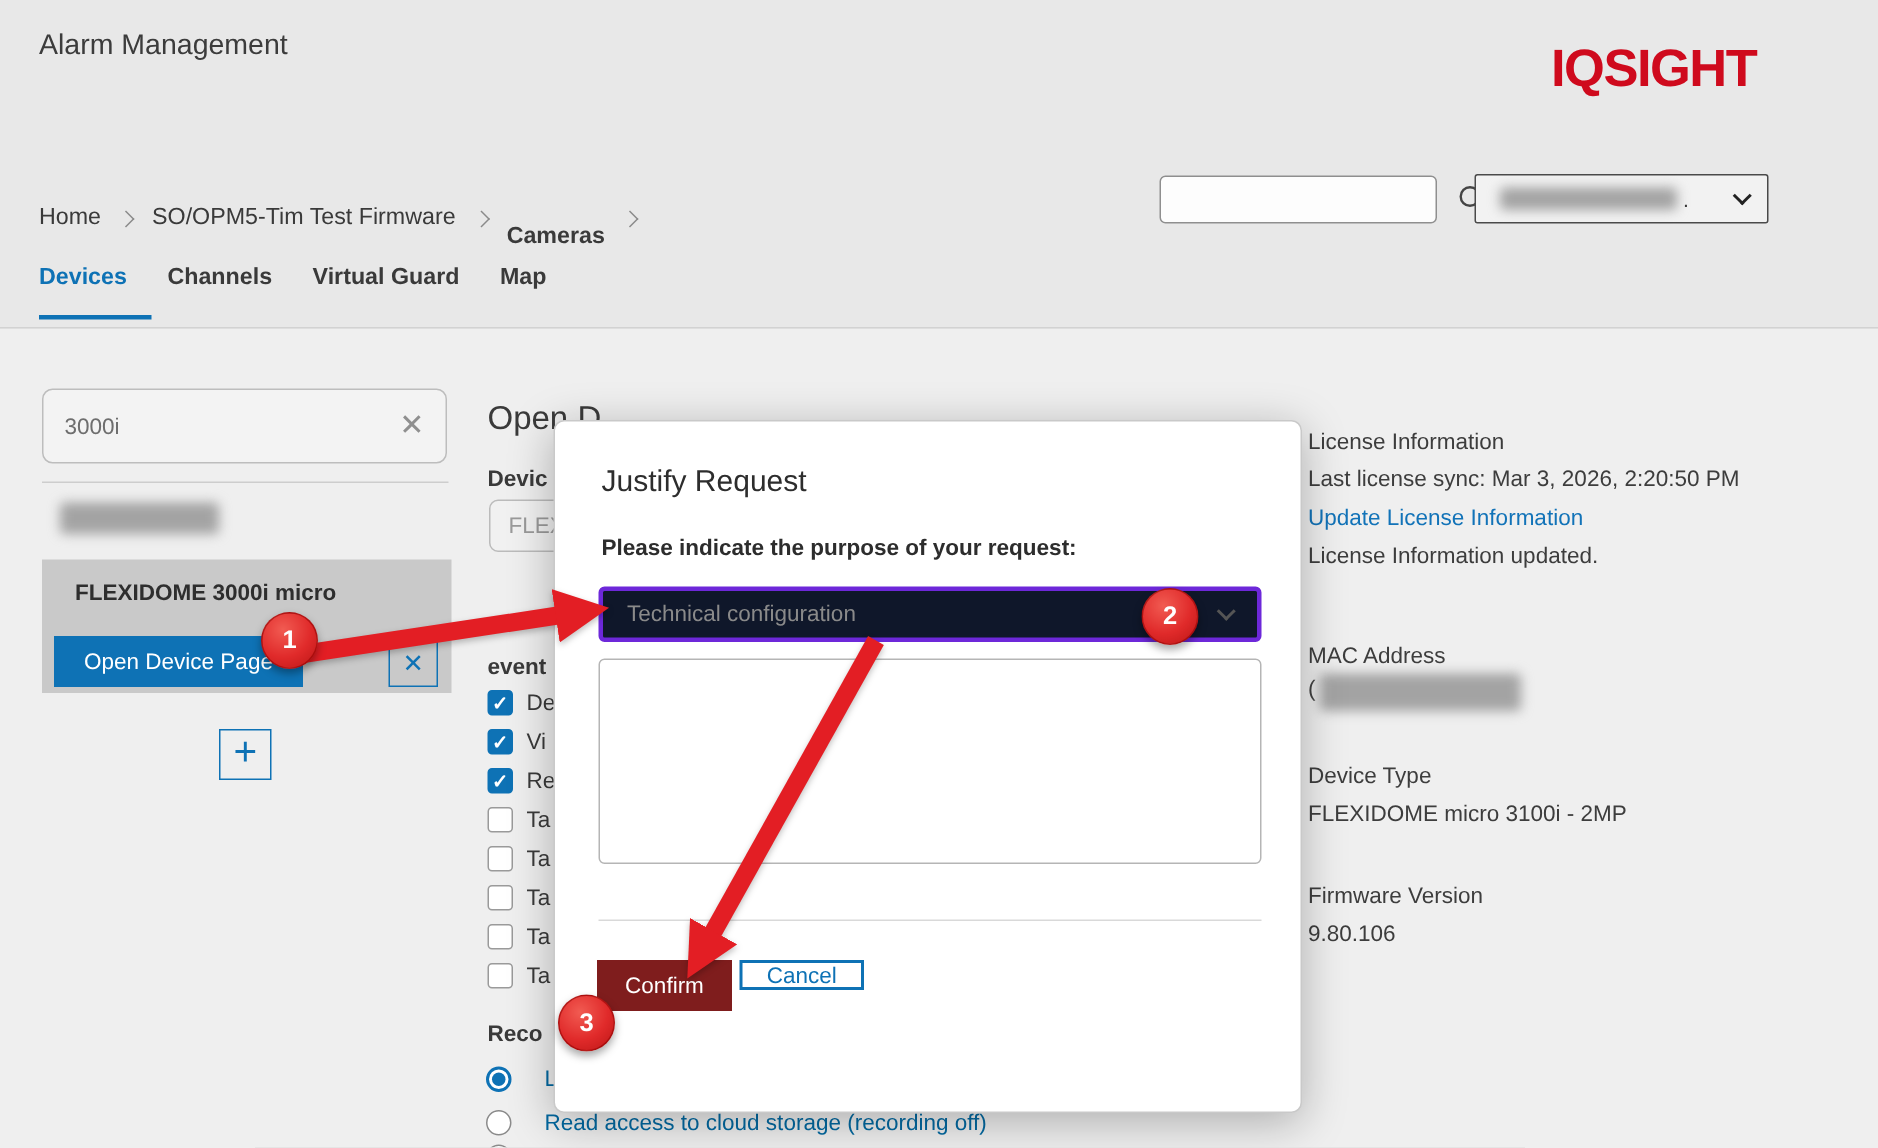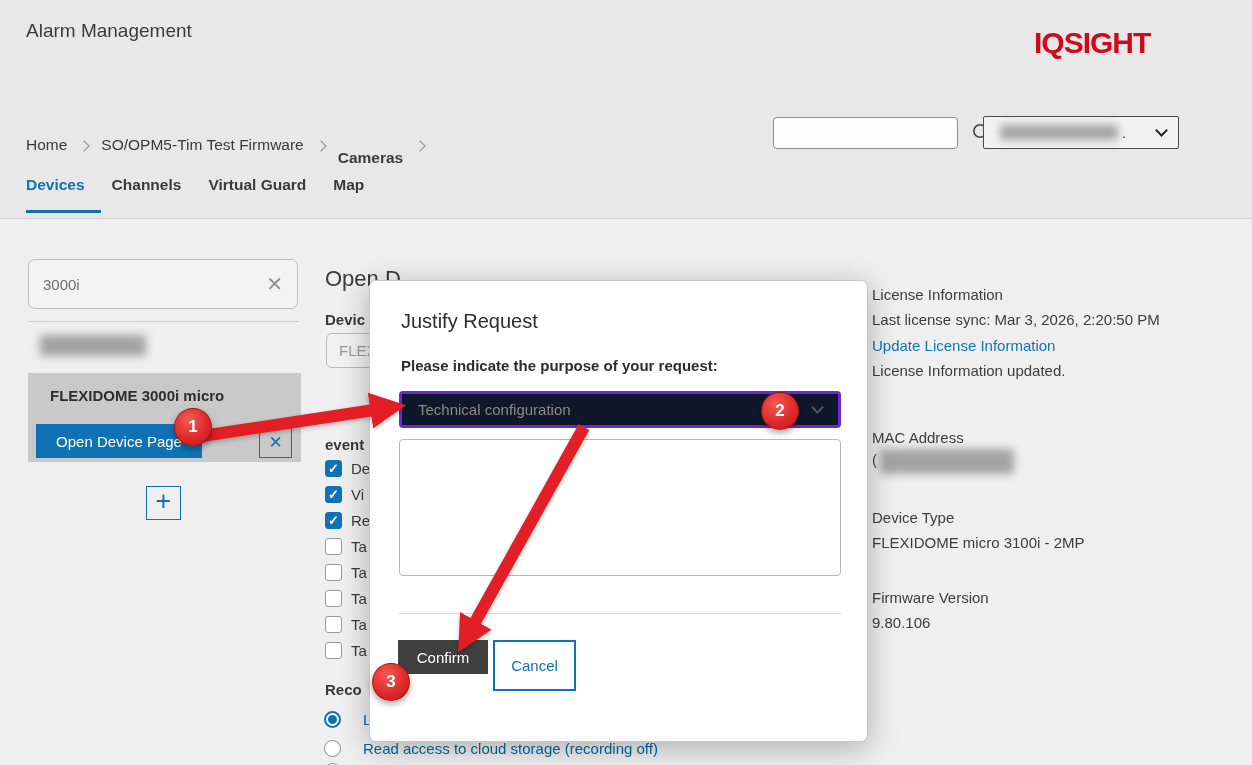--- a/index.html
+++ b/index.html
@@ -8,21 +8,21 @@
     position:relative; width:1252px; height:765px; overflow:hidden;
     background:#efefef;
     font-family:"Liberation Sans", sans-serif;
     color:#3a3a3a;
   }
 
   
   .header-zone { position:absolute; left:0; top:0; width:1252px; height:219px;
     background:#e8e8e8; border-bottom:1px solid #d2d2d2; }
   .app-title { position:absolute; left:26px; top:20px; font-size:19px; color:#3c3c3c; }
-  .logo { position:absolute; left:1034px; top:26px; font-size:30px; font-weight:800;
+  .logo { position:absolute; left:1034px; top:26px; font-size:35px; font-weight:800;
     letter-spacing:-1px; color:#cf0a1d; }
 
   .crumbs { position:absolute; left:26px; top:123px; display:flex; align-items:center;
     gap:13px; font-size:15.5px; color:#3a3a3a; }
   .crumb-sep { width:8px; height:8px; border-right:1.6px solid #8a8a8a;
     border-top:1.6px solid #8a8a8a; transform:rotate(45deg); margin-top:1px; }
   .crumb-current { font-weight:bold;margin-top:26px; }
 
   .top-search { position:absolute; left:773px; top:117px; width:185px; height:32px;
     background:#fdfdfd; border:1px solid #8f8f8f; border-radius:4px;
@@ -111,23 +111,23 @@
     display:flex; align-items:center; padding:4px 16px; cursor:pointer; }
   .purpose-text { font-size:15px; color:#8a8a8a; }
   .chev-gray { width:9px; height:9px; border-right:2px solid #555;
     border-bottom:2px solid #555; transform:rotate(45deg); margin-left:auto; margin-top:-4px; }
   .modal-textarea { position:absolute; left:29px; top:158px; width:442px; height:137px;
     border:1px solid #b5b5b5; border-radius:4px; resize:none; outline:none;
     font-family:inherit; font-size:15px; padding:8px; background:#ffffff; }
   .modal-divider { position:absolute; left:29px; top:332px; width:442px; height:1px;
     background:#d9d9d9; }
   .confirm-btn { position:absolute; left:28px; top:359px; width:90px; height:34px;
-    background:#404040; color:#ffffff; border:none; font-size:15px;
+    background:#7f1d1d; color:#ffffff; border:none; font-size:15px;
     font-family:inherit; cursor:pointer; }
-  .cancel-btn { position:absolute; left:123px; top:359px; width:83px; height:51px;
+  .cancel-btn { position:absolute; left:123px; top:359px; width:83px; height:20px;
     background:#ffffff; color:#0e72b5; border:2px solid #0e72b5; font-size:15px;
     font-family:inherit; cursor:pointer; }
 
   
   .anno-svg { position:absolute; left:0; top:0; width:1252px; height:765px;
     z-index:8; pointer-events:none; filter:drop-shadow(0 2px 2px rgba(0,0,0,0.25)); }
   .step-badge { position:absolute; width:38px; height:38px; border-radius:50%;
     background:radial-gradient(circle at 38% 30%, #f15b52 0%, #e02a2a 55%, #bc1616 100%);
     border:1px solid rgba(140,0,0,0.55);
     color:#ffffff; font-weight:bold; font-size:17px; display:flex; align-items:center;

